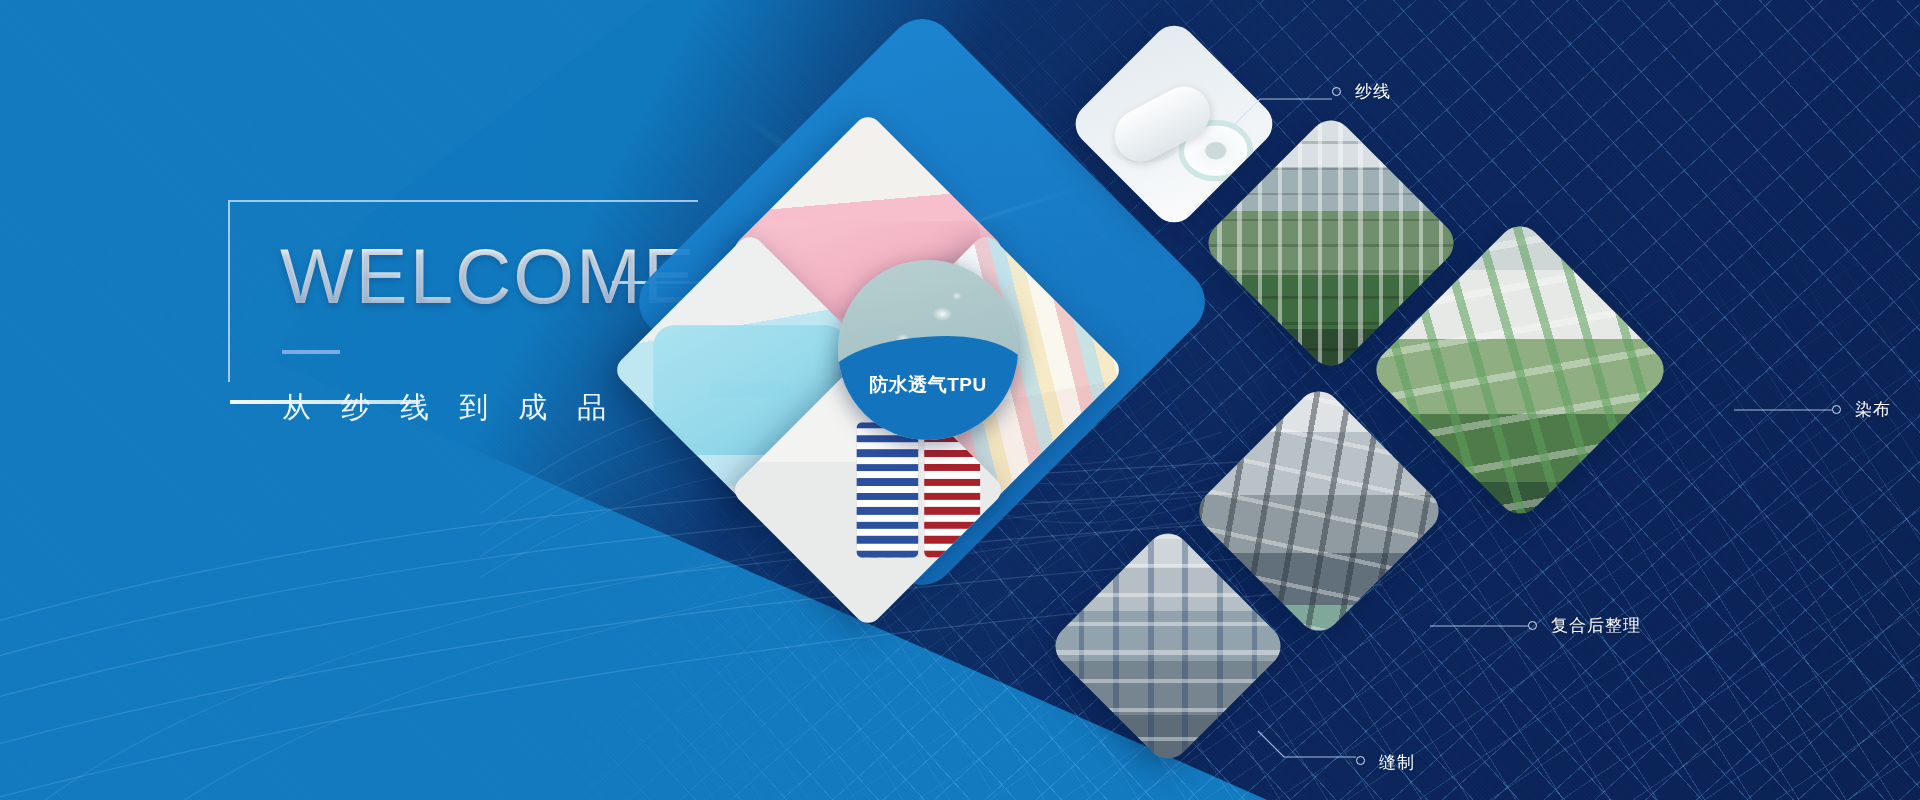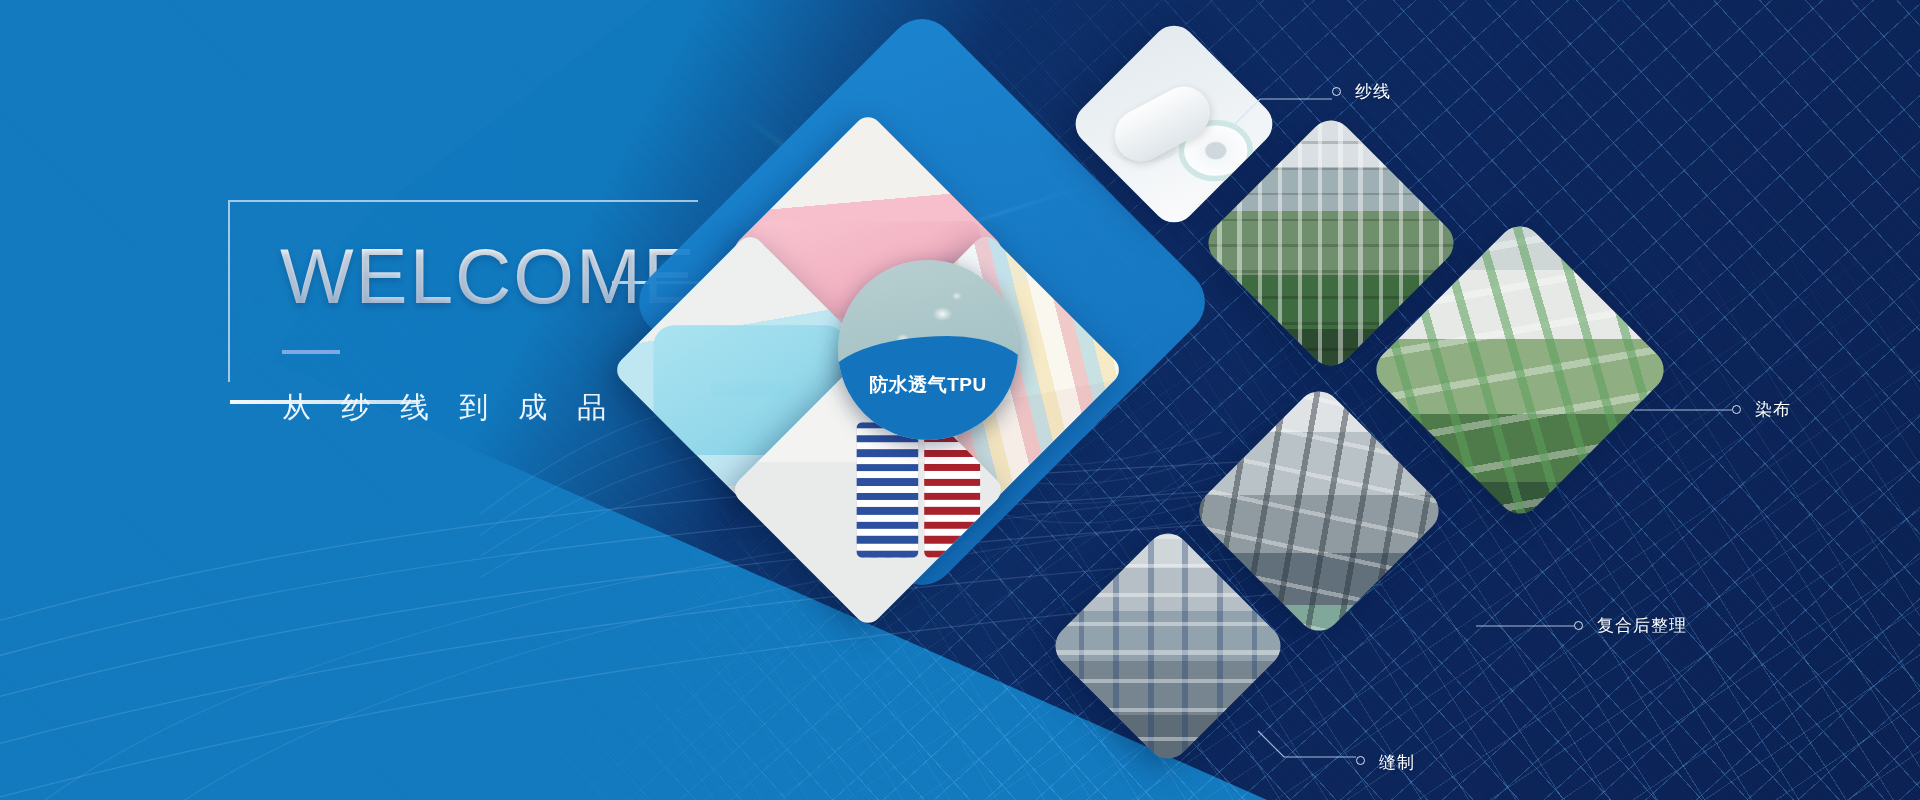--- a/index.html
+++ b/index.html
@@ -186,22 +186,22 @@
 
   
   .callout{position:absolute;display:flex;align-items:center;gap:0;}
   .callout .dot{width:9px;height:9px;border:1px solid rgba(225,238,252,.95);border-radius:50%;
     background:transparent;flex:none;margin-left:-1px;}
   .callout .txt{margin-left:14px;color:#ffffff;font-size:17px;letter-spacing:1px;white-space:nowrap;
     text-shadow:0 1px 3px rgba(3,25,64,.6);}
 
   .co1{left:1232px;top:81px;}
   .co2{left:1390px;top:163px;}
-  .co3{left:1632px;top:398px;}
-  .co4{left:1474px;top:614px;}
+  .co3{left:1732px;top:398px;}
+  .co4{left:1428px;top:614px;}
   .co5{left:1256px;top:729px;}
 </style>
 </head>
 <body>
 
 <div class="stage">
 
   <div class="bg-base"></div>
   <div class="bg-topdark"></div>
   <div class="bg-leftflat"></div>

